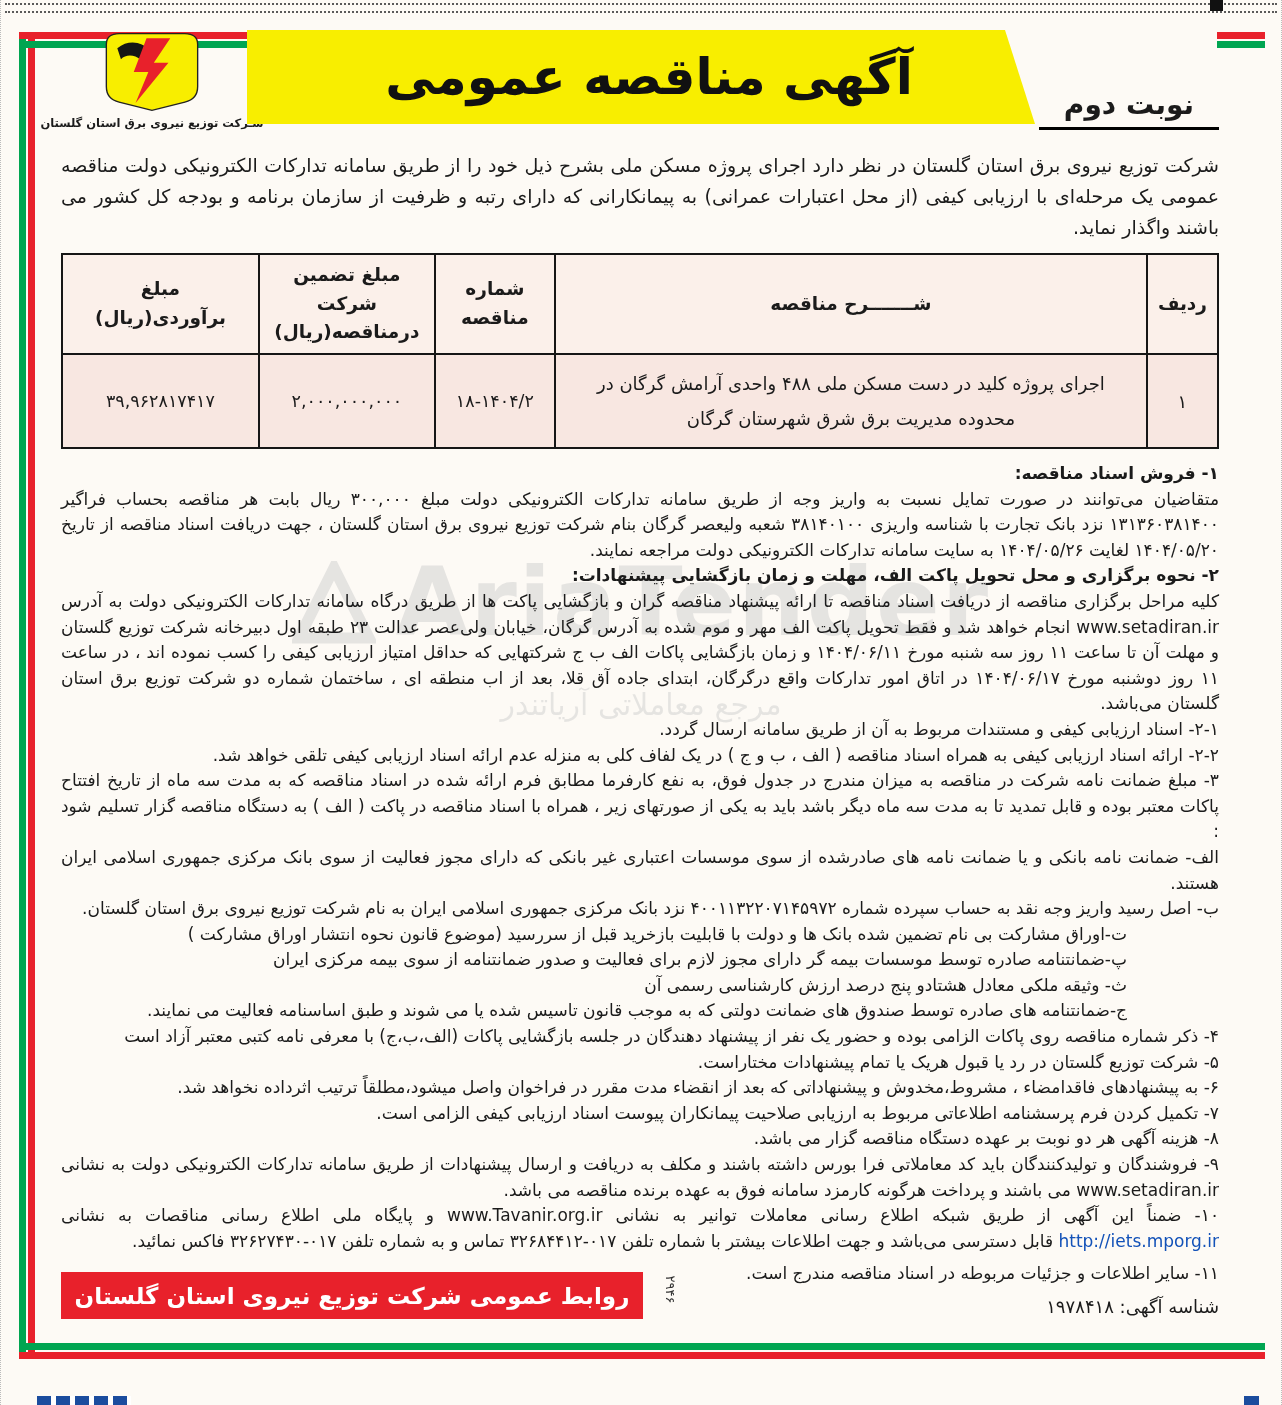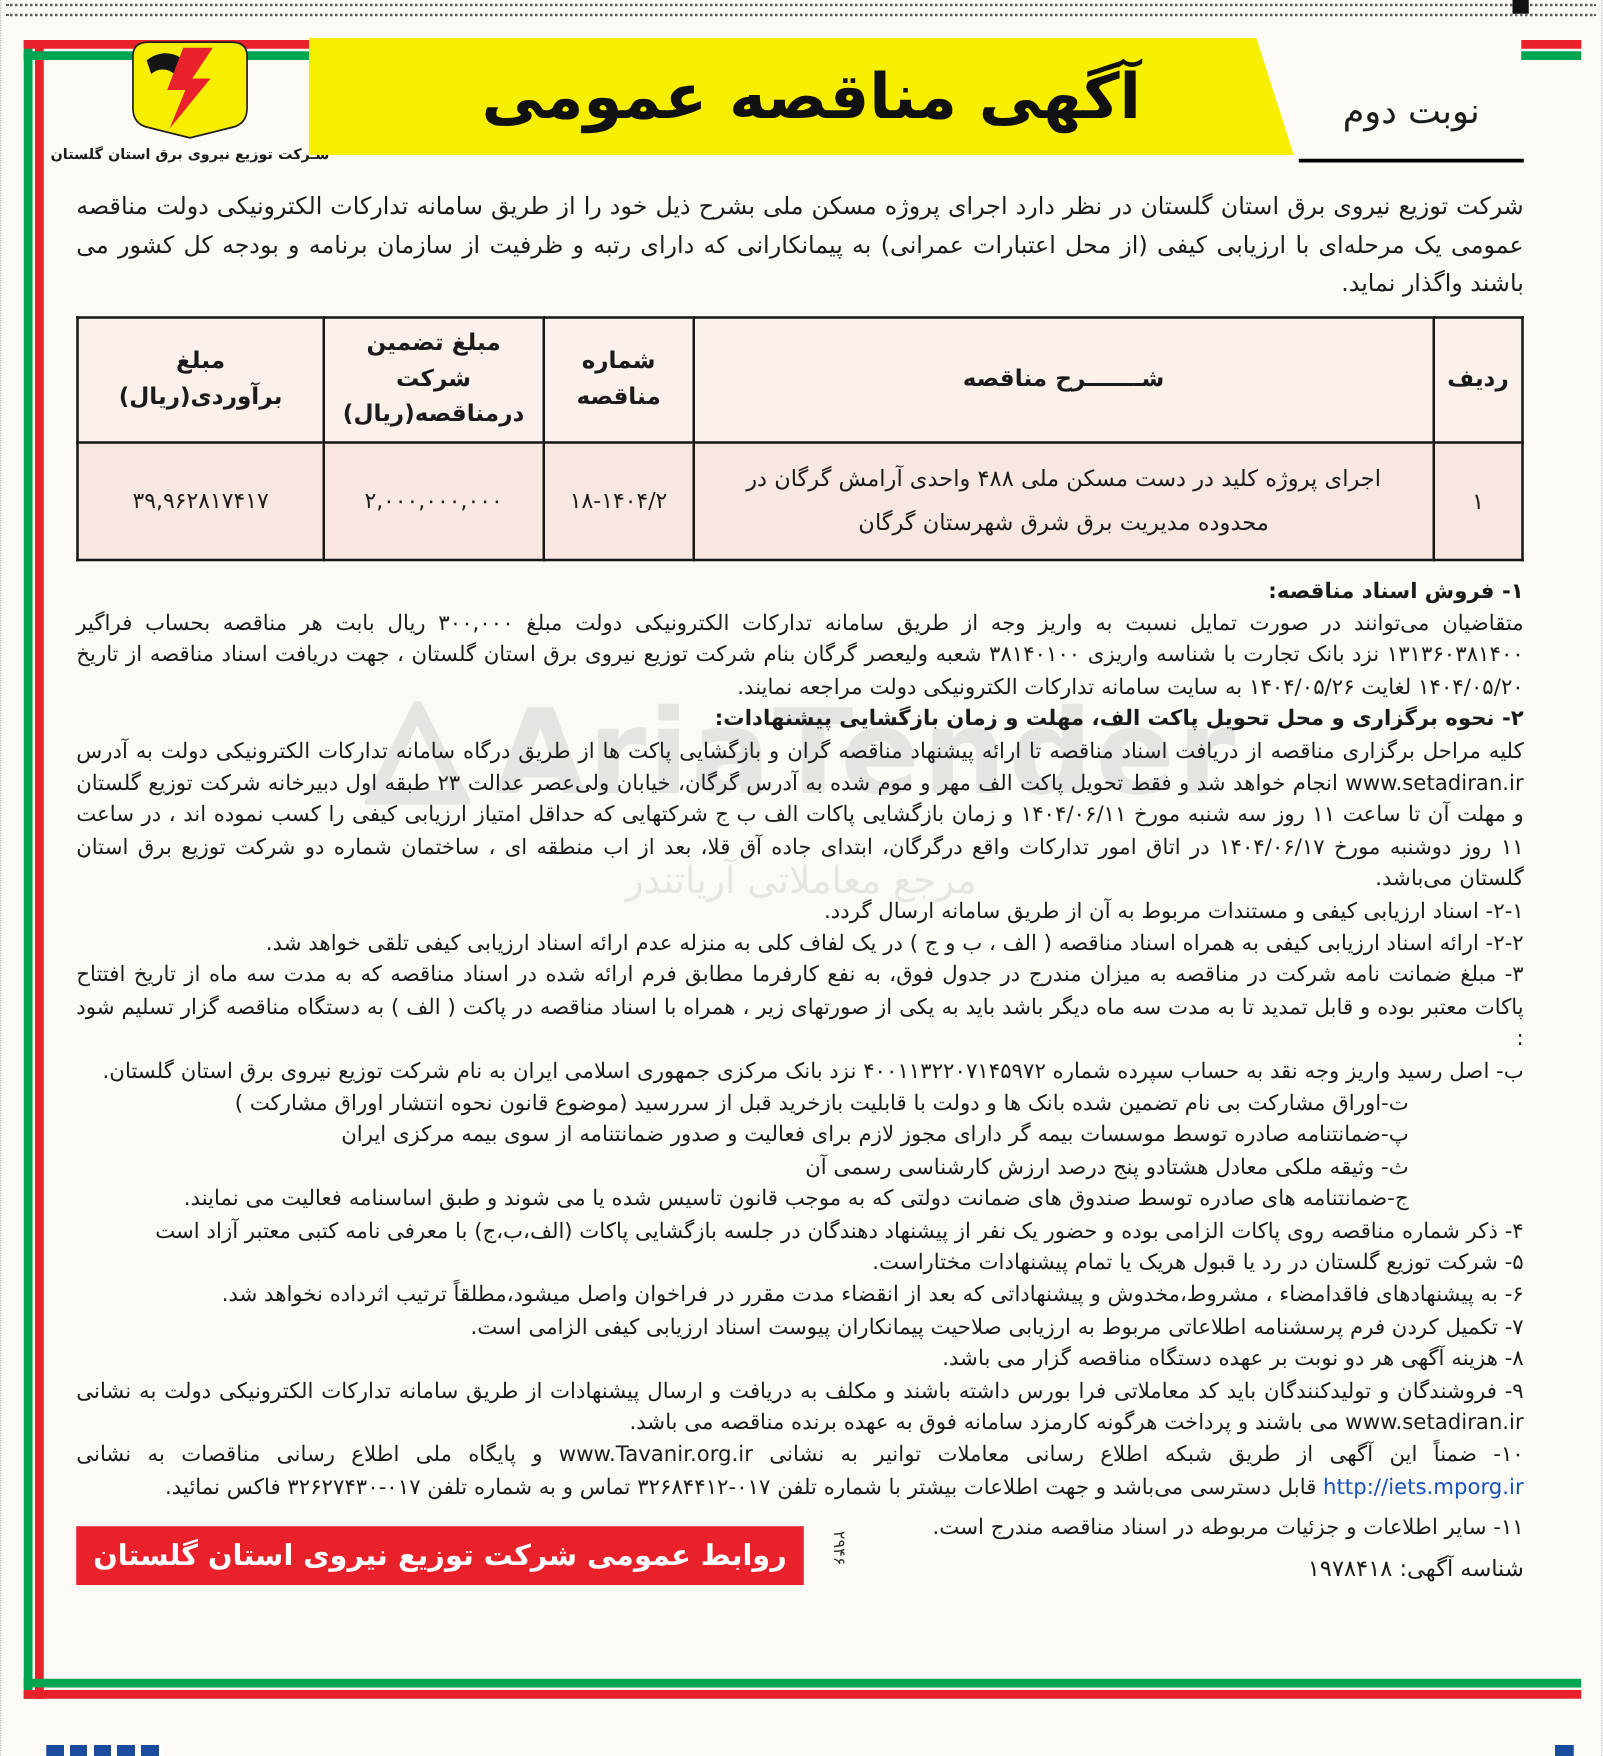--- a/index.html
+++ b/index.html
@@ -35,23 +35,23 @@
                text-align:center; opacity:.14; pointer-events:none; direction:ltr; }
   .wm-row { display:flex; justify-content:center; align-items:center; gap:20px; }
   .wm-latin { font-size:94px; font-weight:bold; color:#5c636e; letter-spacing:2px; }
   .wm-logo svg { display:block; }
   .wm-fa { margin-top:30px; font-size:30px; color:#5c636e; letter-spacing:22px; direction:rtl; }
 
   .content { position:absolute; left:60px; right:62px; top:30px; z-index:1; }
 
   
   .header { display:flex; align-items:flex-start; gap:4px; height:104px; }
-  .nobat-box { width:180px; align-self:flex-end; margin-bottom:4px; padding-bottom:22px;
+  .nobat-box { width:180px; align-self:flex-end; margin-bottom:4px; padding-bottom:6px;
                border-bottom:3px solid #000; text-align:center;
-               font-size:28px; font-weight:normal; }
+               font-size:28px; font-weight:bold; }
   .title-banner { flex:1; height:94px; background:#f8ee00;
                   display:flex; align-items:center; justify-content:center;
                   clip-path:polygon(0 0, calc(100% - 30px) 0, 100% 100%, 0 100%);padding-left:16px; }
   .title-text { font-size:50px; font-weight:bold; color:#111; }
   .logo-box { width:182px; display:flex; flex-direction:column; align-items:center; }
   .logo-svg { width:116px; height:84px; }
   .logo-caption { font-size:11.5px; font-weight:bold; margin-top:2px; white-space:nowrap; }
 
   
   .intro { margin:16px 0 0 0; font-size:19px; line-height:31px; text-align:justify; }
@@ -162,20 +162,21 @@
     </table>
 
     <div class="terms">
       <p class="hd">۱- فروش اسناد مناقصه:</p>
       <p>متقاضیان می‌توانند در صورت تمایل نسبت به واریز وجه از طریق سامانه تدارکات الکترونیکی دولت مبلغ ۳۰۰,۰۰۰ ریال بابت هر مناقصه بحساب فراگیر ۱۳۱۳۶۰۳۸۱۴۰۰ نزد بانک تجارت با شناسه واریزی ۳۸۱۴۰۱۰۰ شعبه ولیعصر گرگان بنام شرکت توزیع نیروی برق استان گلستان ، جهت دریافت اسناد مناقصه از تاریخ ۱۴۰۴/۰۵/۲۰ لغایت ۱۴۰۴/۰۵/۲۶ به سایت سامانه تدارکات الکترونیکی دولت مراجعه نمایند.</p>
       <p class="hd">۲- نحوه برگزاری و محل تحویل پاکت الف، مهلت و زمان بازگشایی پیشنهادات:</p>
       <p>کلیه مراحل برگزاری مناقصه از دریافت اسناد مناقصه تا ارائه پیشنهاد مناقصه گران و بازگشایی پاکت ها از طریق درگاه سامانه تدارکات الکترونیکی دولت به آدرس www.setadiran.ir انجام خواهد شد و فقط تحویل پاکت الف مهر و موم شده به آدرس گرگان، خیابان ولی‌عصر عدالت ۲۳ طبقه اول دبیرخانه شرکت توزیع گلستان و مهلت آن تا ساعت ۱۱ روز سه شنبه مورخ ۱۴۰۴/۰۶/۱۱ و زمان بازگشایی پاکات الف ب ج شرکتهایی که حداقل امتیاز ارزیابی کیفی را کسب نموده اند ، در ساعت ۱۱ روز دوشنبه مورخ ۱۴۰۴/۰۶/۱۷ در اتاق امور تدارکات واقع درگرگان، ابتدای جاده آق قلا، بعد از اب منطقه ای ، ساختمان شماره دو شرکت توزیع برق استان گلستان می‌باشد.</p>
       <p>۲-۱-‎ اسناد ارزیابی کیفی و مستندات مربوط به آن از طریق سامانه ارسال گردد.</p>
       <p>۲-۲-‎ ارائه اسناد ارزیابی کیفی به همراه اسناد مناقصه ( الف ، ب و ج ) در یک لفاف کلی به منزله عدم ارائه اسناد ارزیابی کیفی تلقی خواهد شد.</p>
       <p>۳- مبلغ ضمانت نامه شرکت در مناقصه به میزان مندرج در جدول فوق، به نفع کارفرما مطابق فرم ارائه شده در اسناد مناقصه که به مدت سه ماه از تاریخ افتتاح پاکات معتبر بوده و قابل تمدید تا به مدت سه ماه دیگر باشد باید به یکی از صورتهای زیر ، همراه با اسناد مناقصه در پاکت ( الف ) به دستگاه مناقصه گزار تسلیم شود :</p>
+      <p>الف- ضمانت نامه بانکی و یا ضمانت نامه های صادرشده از سوی موسسات اعتباری غیر بانکی که دارای مجوز فعالیت از سوی بانک مرکزی جمهوری اسلامی ایران هستند.</p>
       <p>ب- اصل رسید واریز وجه نقد به حساب سپرده شماره ۴۰۰۱۱۳۲۲۰۷۱۴۵۹۷۲ نزد بانک مرکزی جمهوری اسلامی ایران به نام شرکت توزیع نیروی برق استان گلستان.</p>
       <p class="indent">ت-اوراق مشارکت بی نام تضمین شده بانک ها و دولت با قابلیت بازخرید قبل از سررسید (موضوع قانون نحوه انتشار اوراق مشارکت )</p>
       <p class="indent">پ-ضمانتنامه صادره توسط موسسات بیمه گر دارای مجوز لازم برای فعالیت و صدور ضمانتنامه از سوی بیمه مرکزی ایران</p>
       <p class="indent">ث- وثیقه ملکی معادل هشتادو پنج درصد ارزش کارشناسی رسمی آن</p>
       <p class="indent">ج-ضمانتنامه های صادره توسط صندوق های ضمانت دولتی که به موجب قانون تاسیس شده یا می شوند و طبق اساسنامه فعالیت می نمایند.</p>
       <p>۴- ذکر شماره مناقصه روی پاکات الزامی بوده و حضور یک نفر از پیشنهاد دهندگان در جلسه بازگشایی پاکات (الف،ب،ج) با معرفی نامه کتبی معتبر آزاد است</p>
       <p>۵- شرکت توزیع گلستان در رد یا قبول هریک یا تمام پیشنهادات مختاراست.</p>
       <p>۶- به پیشنهادهای فاقدامضاء ، مشروط،مخدوش و پیشنهاداتی که بعد از انقضاء مدت مقرر در فراخوان واصل میشود،مطلقاً ترتیب اثرداده نخواهد شد.</p>
       <p>۷- تکمیل کردن فرم پرسشنامه اطلاعاتی مربوط به ارزیابی صلاحیت پیمانکاران پیوست اسناد ارزیابی کیفی الزامی است.</p>
       <p>۸- هزینه آگهی هر دو نوبت بر عهده دستگاه مناقصه گزار می باشد.</p>

